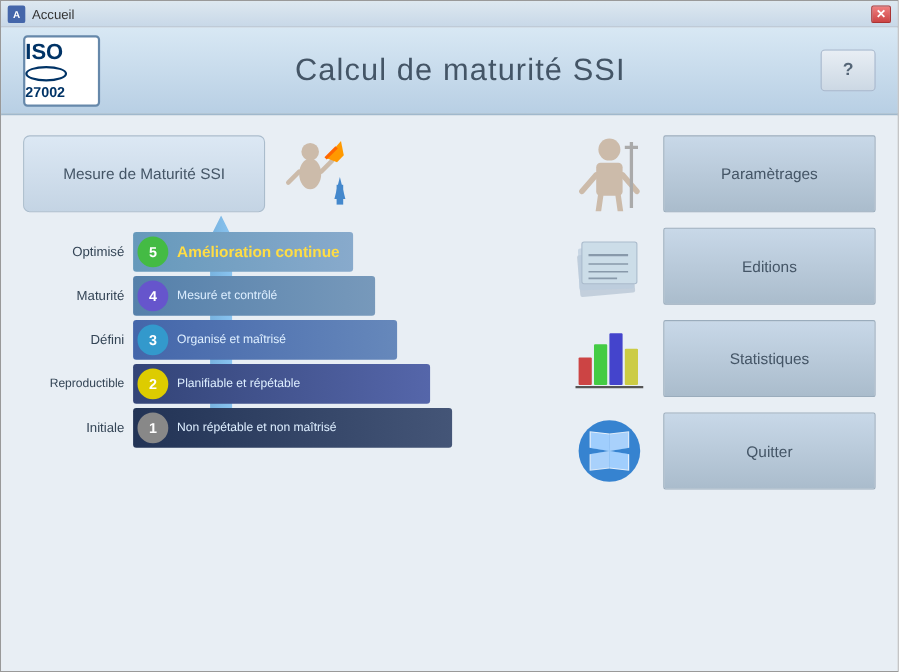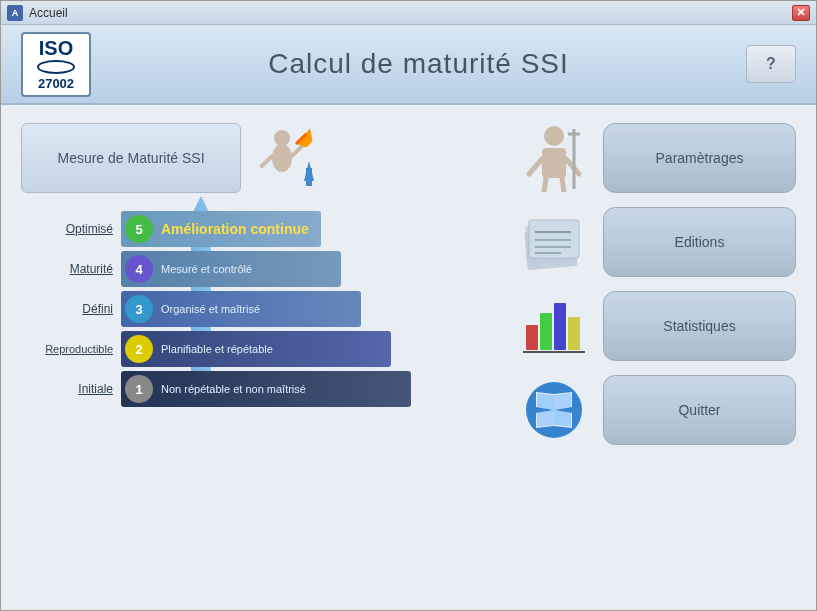--- a/index.html
+++ b/index.html
@@ -65,21 +65,21 @@
       flex-shrink: 0;
     }
     .iso-logo {
       width: 70px;
       height: 65px;
       background: white;
       border: 2px solid #6688aa;
       border-radius: 4px;
       display: flex;
       flex-direction: column;
-      align-items: center;
+      align-items: flex-start;
       justify-content: center;
       flex-shrink: 0;
     }
     .iso-logo .iso-text {
       font-size: 20px;
       font-weight: bold;
       color: #003366;
       line-height: 1;
     }
     .iso-logo .iso-circle {
@@ -172,21 +172,20 @@
       position: relative;
     }
 
     .level-label {
       width: 100px;
       text-align: right;
       font-size: 12px;
       color: #334455;
       padding-right: 8px;
       flex-shrink: 0;
-      text-decoration: underline;
     }
 
     .level-bar {
       display: flex;
       align-items: center;
       height: 36px;
       border-radius: 3px;
       position: relative;
       padding-left: 4px;
       gap: 8px;
@@ -264,21 +263,21 @@
       align-items: center;
       justify-content: center;
       flex-shrink: 0;
     }
 
     .action-btn {
       flex: 1;
       height: 70px;
       background: linear-gradient(to bottom, #c8d8e8, #aabccc);
       border: 1px solid #9aacbc;
-      border-radius: 12px;
+      border-radius: 2px;
       font-size: 14px;
       color: #445566;
       cursor: pointer;
       display: flex;
       align-items: center;
       justify-content: center;
       text-align: center;
     }
 
   </style>

